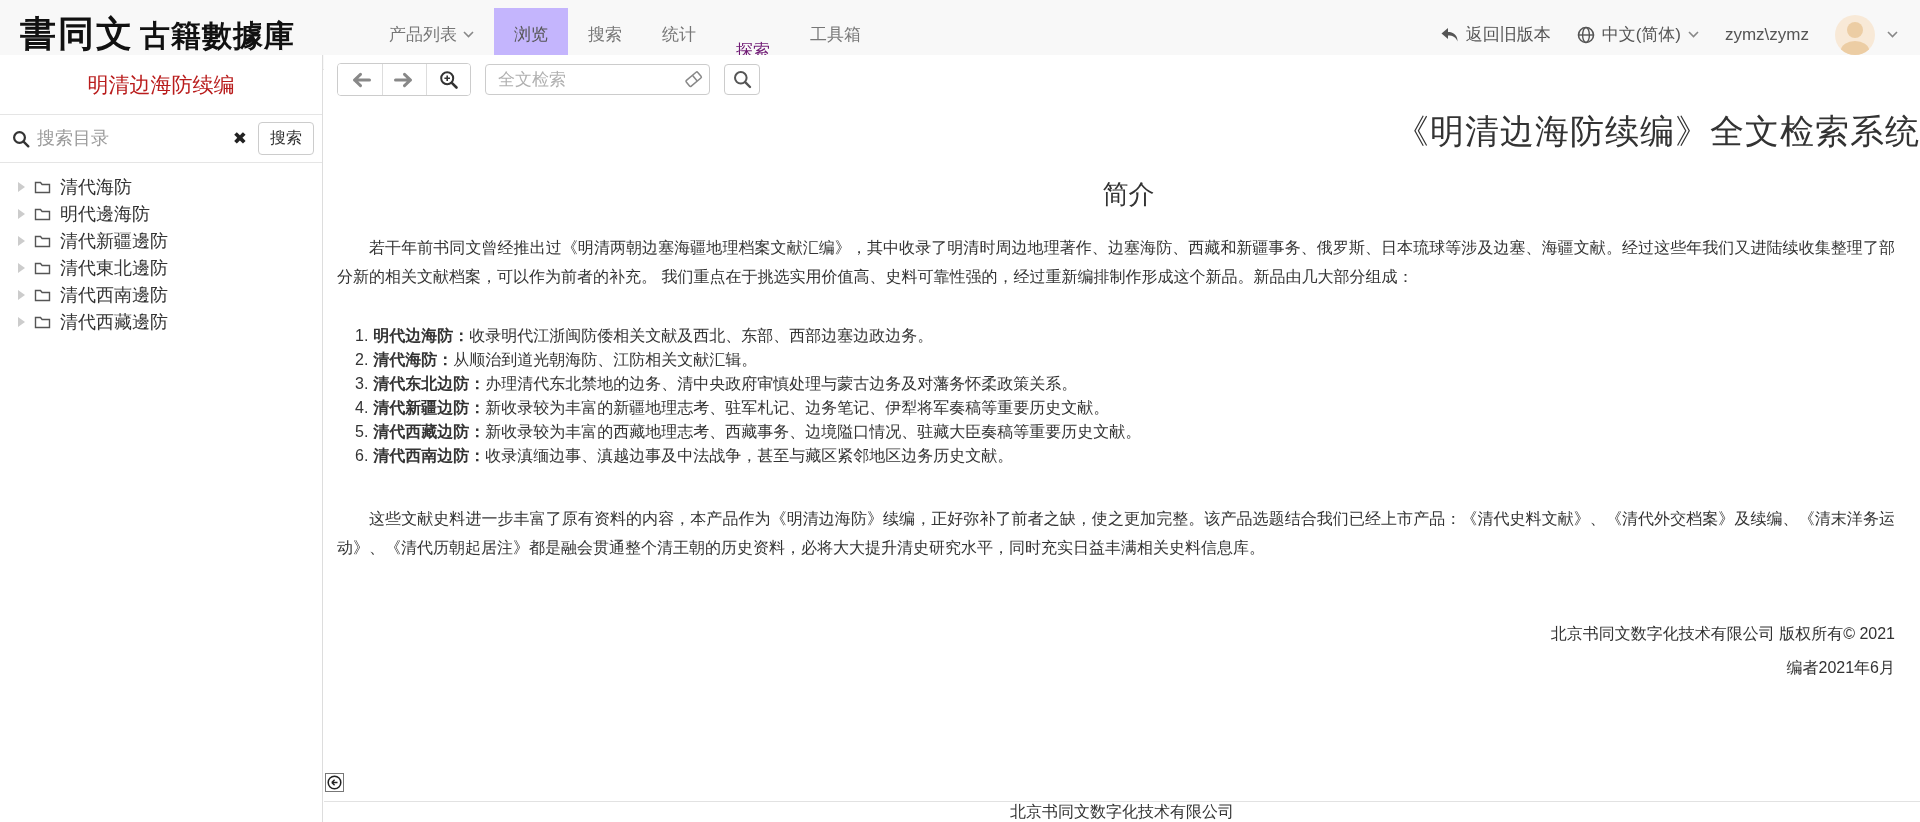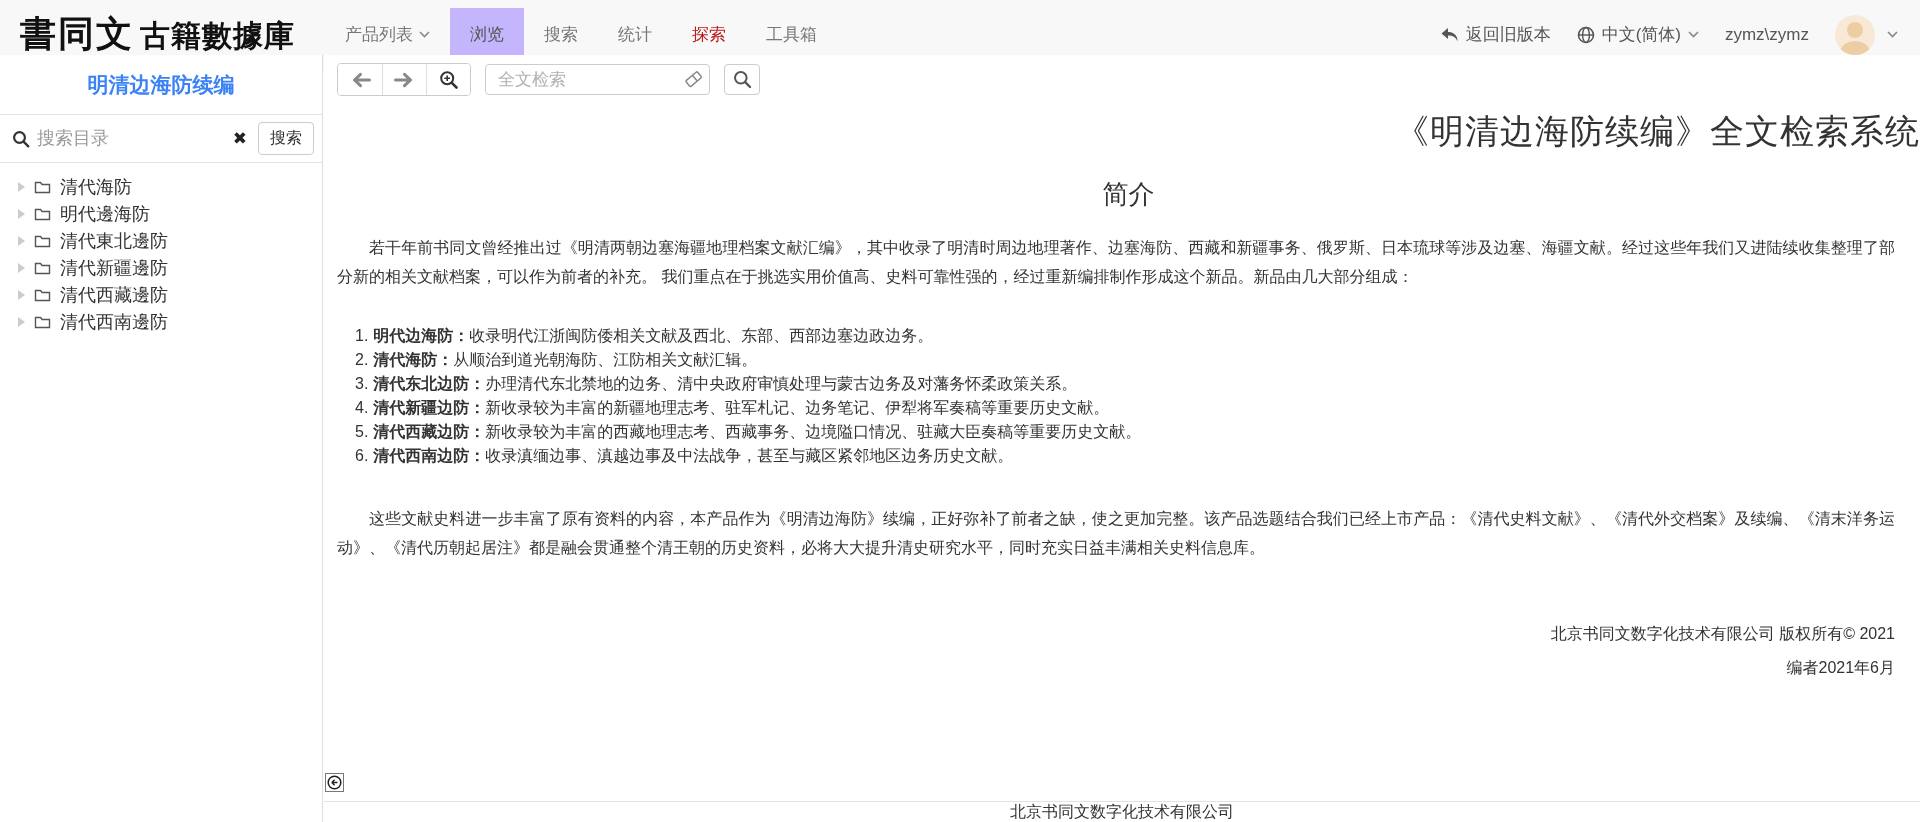--- a/index.html
+++ b/index.html
@@ -2,41 +2,41 @@
 <html><head>
 <meta charset="utf-8">
 <style>
   * { margin: 0; padding: 0; box-sizing: border-box; }
   html, body { width: 1920px; height: 822px; overflow: hidden; background: #fff;
     font-family: "Liberation Sans", "DejaVu Sans", sans-serif; color: #333; }
 
   
   .navbar { position: absolute; top: 0; left: 0; width: 1920px; height: 70px;
     background: #f8f8f8; border-bottom: 1px solid #e7e7e7;
-    display: flex; align-items: center; }
+    display: flex; align-items: center; gap: 44px; }
   .logo { display: flex; align-items: baseline; margin-left: 20px; cursor: pointer; white-space: nowrap; }
   .logo-calli { font-family: "DejaVu Serif", serif; font-weight: bold; font-size: 36px; color: #111; letter-spacing: 2px; }
   .logo-text { font-size: 30px; font-weight: bold; color: #111; margin-left: 6px; letter-spacing: 1px; }
   .menu { display: flex; align-items: stretch; height: 54px; margin-left: 30px; }
   .menu-item { display: flex; align-items: center; gap: 6px; padding: 0 20px;
     font-size: 17px; color: #777; cursor: pointer; }
   .menu-item.active { background: #c4b5fd; color: #555; }
-  .menu-item.disabled { color: #b91c1c; cursor: default; }
+  .menu-item.disabled { color: #701a75; cursor: default; align-items: flex-end; }
   .nav-right { margin-left: auto; display: flex; align-items: center; gap: 26px; margin-right: 22px; }
   .nav-link { display: flex; align-items: center; gap: 7px; font-size: 17px; color: #555; cursor: pointer; white-space: nowrap; }
   .username { font-size: 17px; color: #555; }
   .avatar { width: 40px; height: 40px; border-radius: 50%; background: #f8e9d7; position: relative; overflow: hidden; cursor: pointer; }
   .avatar .head { position: absolute; top: 7px; left: 12px; width: 16px; height: 16px; border-radius: 50%; background: #eccda4; }
   .avatar .body { position: absolute; top: 26px; left: 6px; width: 28px; height: 18px; border-radius: 50%; background: #eccda4; }
   .caret { display: inline-block; }
 
   
   .sidebar { position: absolute; top: 55px; left: 0; width: 323px; bottom: 0;
     background: #fff; border-right: 1px solid #ddd; }
-  .sidebar-title { text-align: center; font-size: 21px; font-weight: bold; color: #3b82f6;
+  .sidebar-title { text-align: center; font-size: 21px; font-weight: normal; color: #b91c1c;
     padding: 16px 13px 15px; border-bottom: 1px solid #e5e5e5; }
   .sidebar-search { display: flex; align-items: center; padding: 7px 8px 7px 12px;
     border-bottom: 1px solid #e5e5e5; gap: 7px; }
   .sidebar-search input { border: none; outline: none; flex: 1; font-size: 18px; color: #333; min-width: 0;
     font-family: inherit; }
   .sidebar-search input::placeholder { color: #9a9a9a; }
   .clear-x { font-size: 17px; color: #222; font-weight: bold; cursor: pointer; padding: 0 4px; }
   .side-search-btn { border: 1px solid #ccc; background: #fff; border-radius: 4px;
     font-size: 16px; color: #333; padding: 5px 11px; cursor: pointer; font-family: inherit; }
   .tree { list-style: none; padding: 10px 0 0 16px; }
@@ -165,42 +165,42 @@
       <svg width="17" height="14" viewBox="0 0 17 14">
           <path d="M1.5 2.5 h5 l1.6 2 h7.4 v8 h-14 z" fill="none" stroke="#555" stroke-width="1.4"></path>
         </svg>
       <span class="tree-label">明代邊海防</span>
     </li>
     <li class="tree-item">
       <span class="tri"></span>
       <svg width="17" height="14" viewBox="0 0 17 14">
           <path d="M1.5 2.5 h5 l1.6 2 h7.4 v8 h-14 z" fill="none" stroke="#555" stroke-width="1.4"></path>
         </svg>
+      <span class="tree-label">清代新疆邊防</span>
+    </li>
+    <li class="tree-item">
+      <span class="tri"></span>
+      <svg width="17" height="14" viewBox="0 0 17 14">
+          <path d="M1.5 2.5 h5 l1.6 2 h7.4 v8 h-14 z" fill="none" stroke="#555" stroke-width="1.4"></path>
+        </svg>
       <span class="tree-label">清代東北邊防</span>
     </li>
     <li class="tree-item">
       <span class="tri"></span>
       <svg width="17" height="14" viewBox="0 0 17 14">
           <path d="M1.5 2.5 h5 l1.6 2 h7.4 v8 h-14 z" fill="none" stroke="#555" stroke-width="1.4"></path>
         </svg>
-      <span class="tree-label">清代新疆邊防</span>
+      <span class="tree-label">清代西南邊防</span>
     </li>
     <li class="tree-item">
       <span class="tri"></span>
       <svg width="17" height="14" viewBox="0 0 17 14">
           <path d="M1.5 2.5 h5 l1.6 2 h7.4 v8 h-14 z" fill="none" stroke="#555" stroke-width="1.4"></path>
         </svg>
       <span class="tree-label">清代西藏邊防</span>
-    </li>
-    <li class="tree-item">
-      <span class="tri"></span>
-      <svg width="17" height="14" viewBox="0 0 17 14">
-          <path d="M1.5 2.5 h5 l1.6 2 h7.4 v8 h-14 z" fill="none" stroke="#555" stroke-width="1.4"></path>
-        </svg>
-      <span class="tree-label">清代西南邊防</span>
     </li>
   </ul>
 </aside>
 
 <main class="main">
   <div class="toolbar">
     <div class="btn-group">
       <button>
         <svg width="21" height="16" viewBox="0 0 21 16">
             <path d="M19.5 8 H4.5 M4.5 8 L10.5 2.3 M4.5 8 L10.5 13.7" stroke="#888" stroke-width="3" fill="none" stroke-linecap="round" stroke-linejoin="round"></path>

